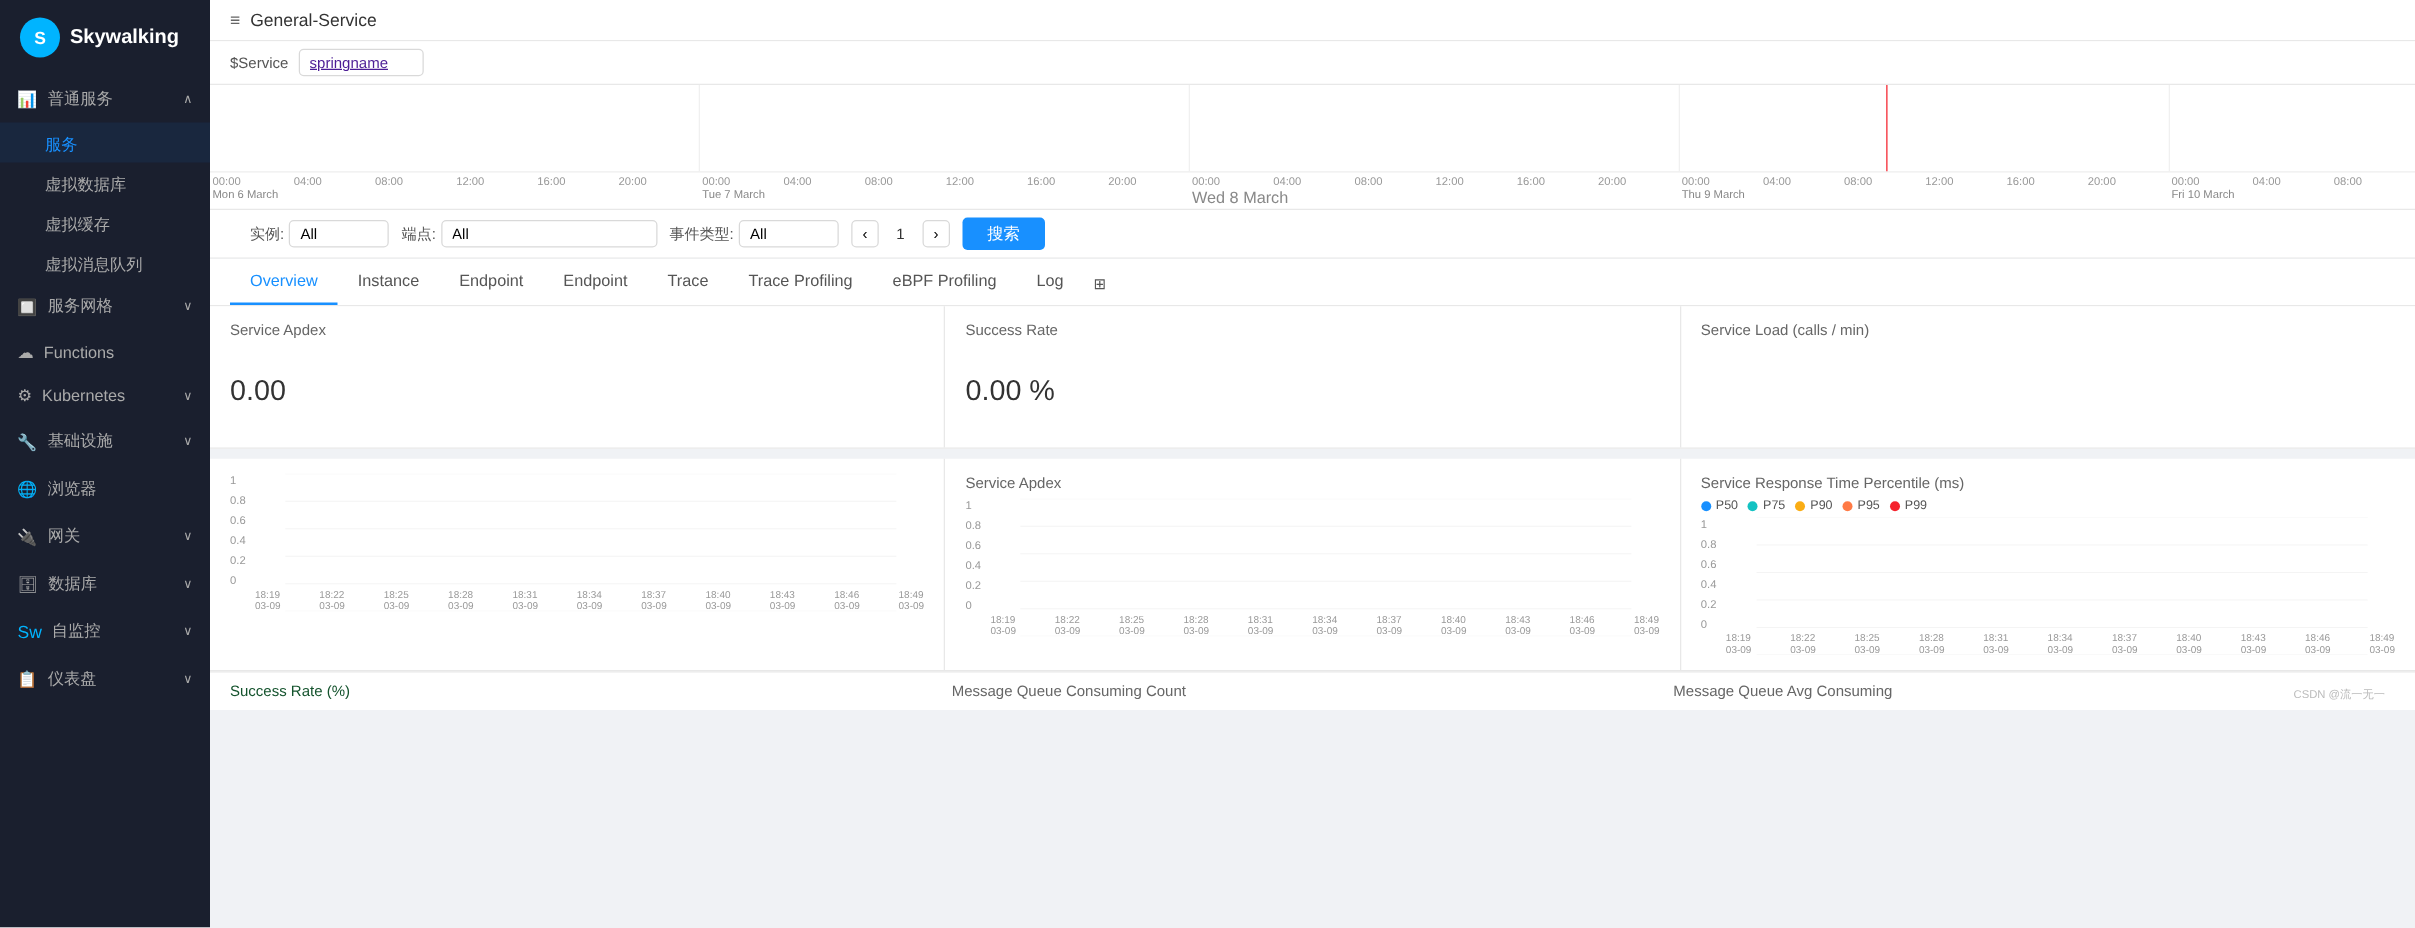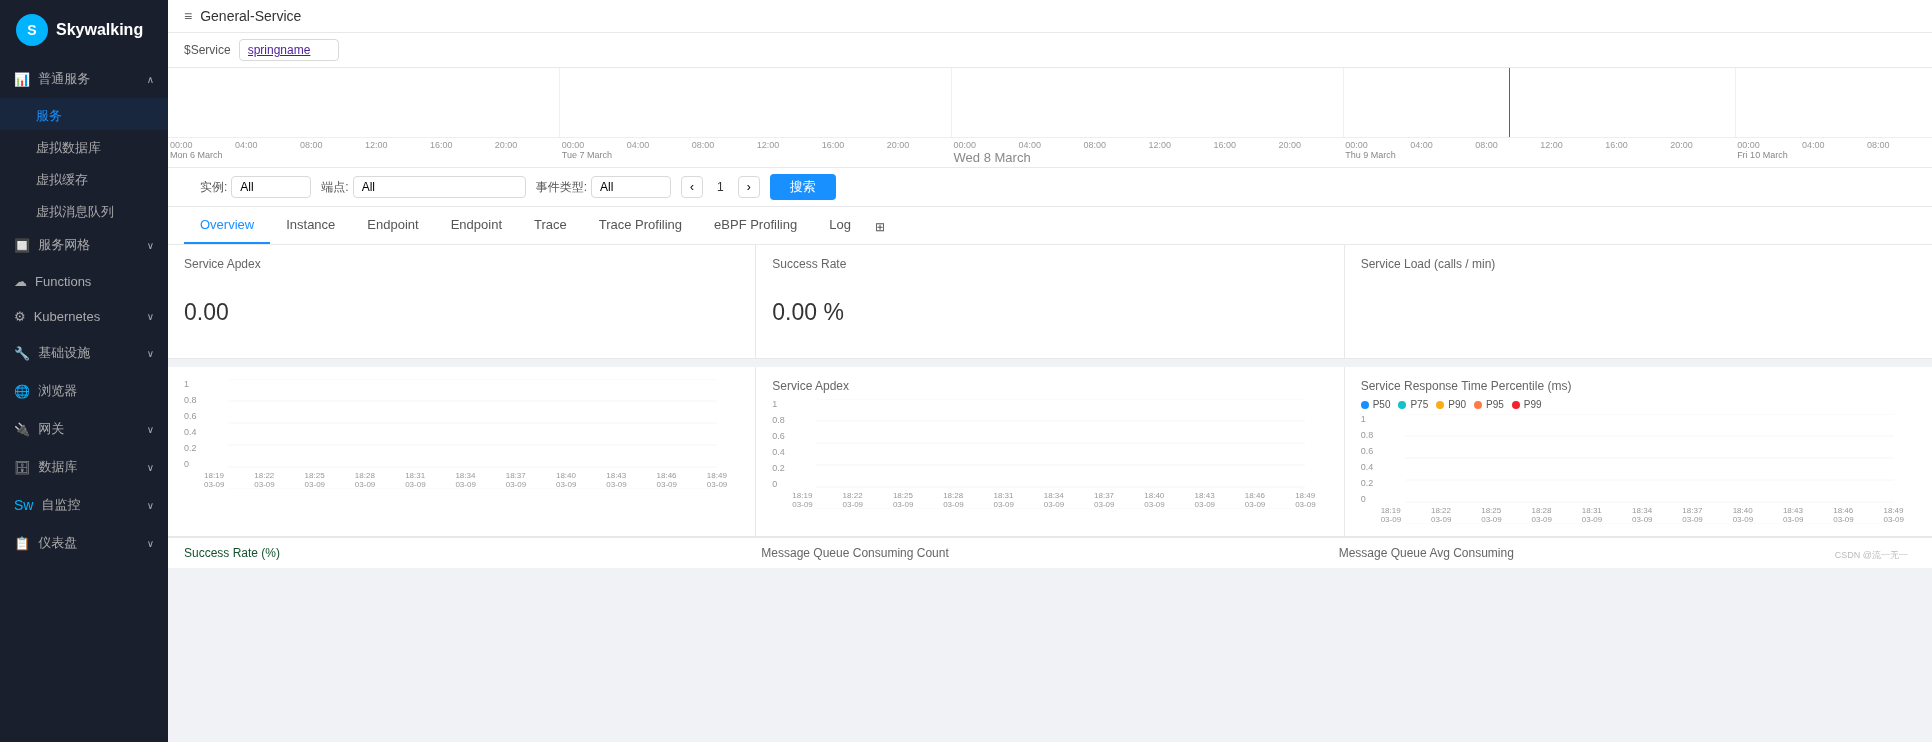--- a/index.html
+++ b/index.html
@@ -270,21 +270,21 @@
       flex-direction: column;
       justify-content: space-between;
       font-size: 9px;
       color: #999;
       width: 20px;
     }
     .chart-x-labels {
       position: absolute;
       bottom: 0;
       left: 20px;
-      right: 12px;
+      right: 0;
       display: flex;
       justify-content: space-between;
       font-size: 8px;
       color: #999;
       align-items: center;
     }
     .legend {
       display: flex;
       gap: 8px;
       flex-wrap: wrap;

